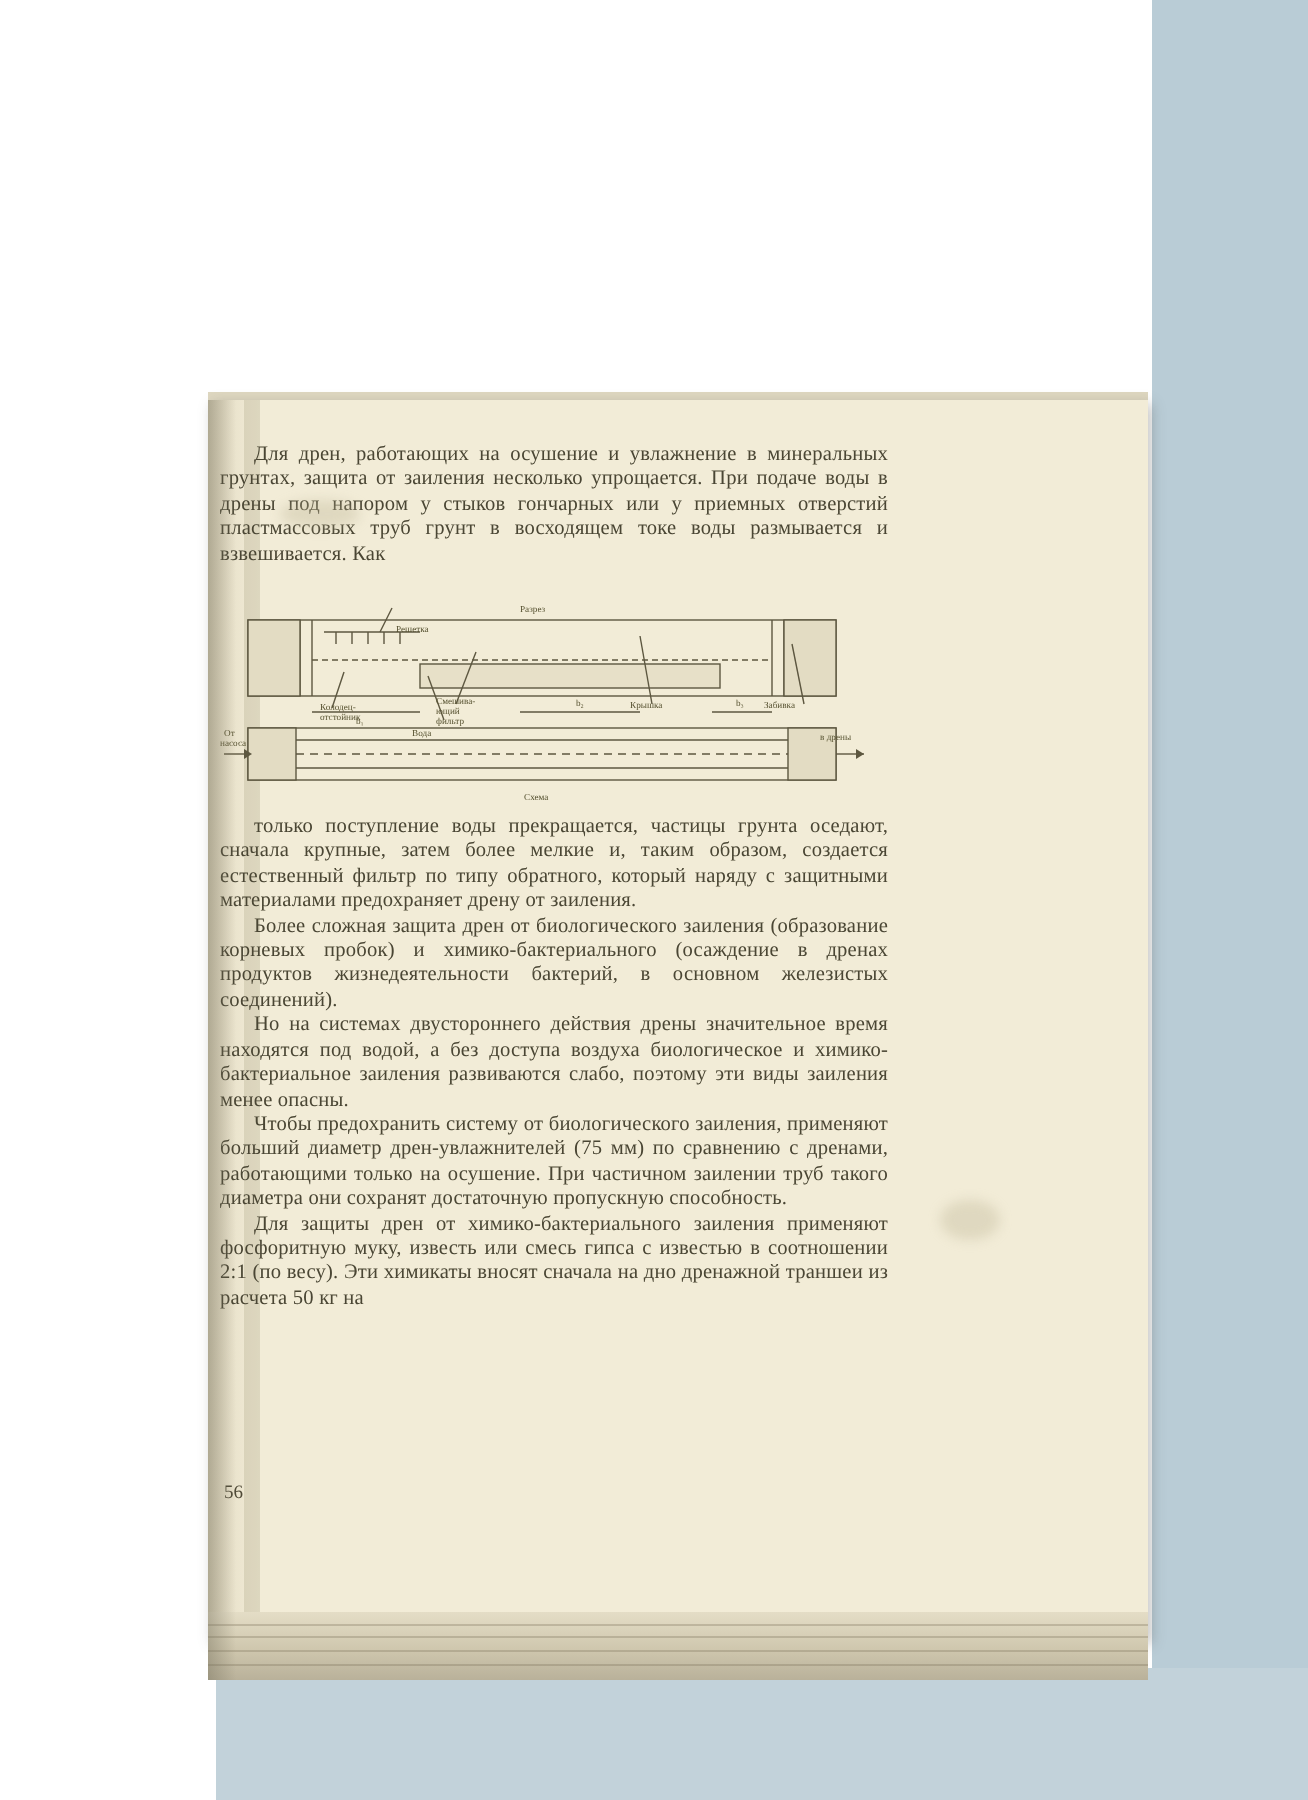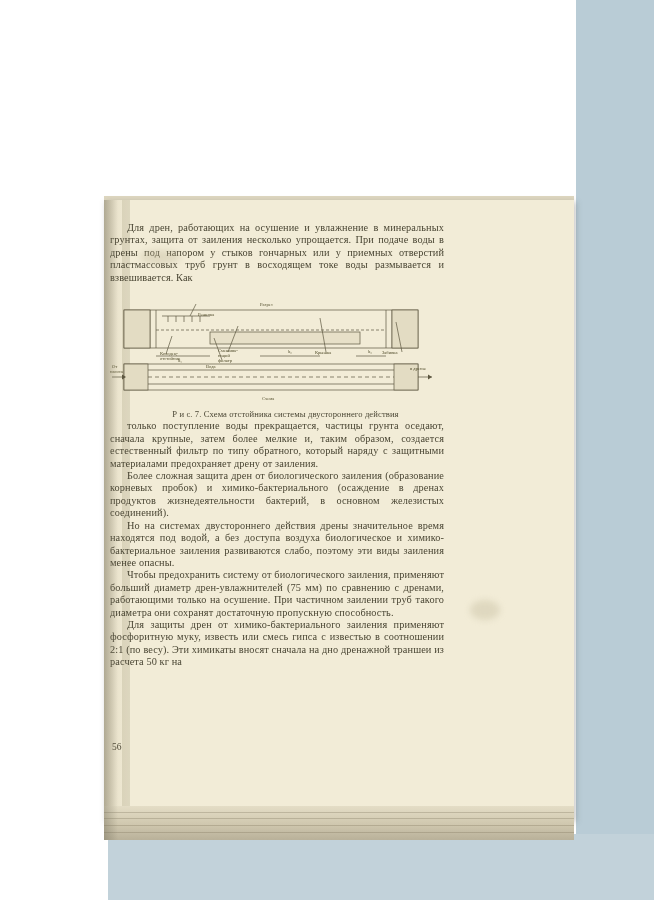--- a/index.html
+++ b/index.html
@@ -238,21 +238,20 @@
           <text x="0" y="77">насоса</text>
           <text x="300" y="74">в дрены</text>
           <text x="152" y="104">Схема</text>
           <text x="68" y="66">b₁</text>
           <text x="178" y="57">b₂</text>
           <text x="258" y="57">b₃</text>
         </g>
       </svg>
     </div>
 
-    <p class="fig-caption">Р и с. 7. Схема отстойника системы двустороннего действия</p>
 
     <p>только поступление воды прекращается, частицы грунта оседают, сначала крупные, затем более мелкие и, таким образом, создается естественный фильтр по типу обратного, который наряду с защитными материалами предохраняет дрену от заиления.</p>
     <p>Более сложная защита дрен от биологического заиления (образование корневых пробок) и химико-бактериального (осаждение в дренах продуктов жизнедеятельности бактерий, в основном железистых соединений).</p>
     <p>Но на системах двустороннего действия дрены значительное время находятся под водой, а без доступа воздуха биологическое и химико-бактериальное заиления развиваются слабо, поэтому эти виды заиления менее опасны.</p>
     <p>Чтобы предохранить систему от биологического заиления, применяют больший диаметр дрен-увлажнителей (75 мм) по сравнению с дренами, работающими только на осушение. При частичном заилении труб такого диаметра они сохранят достаточную пропускную способность.</p>
     <p>Для защиты дрен от химико-бактериального заиления применяют фосфоритную муку, известь или смесь гипса с известью в соотношении 2:1 (по весу). Эти химикаты вносят сначала на дно дренажной траншеи из расчета 50 кг на</p>
   </div>
 
   <div class="folio">56</div>
 

